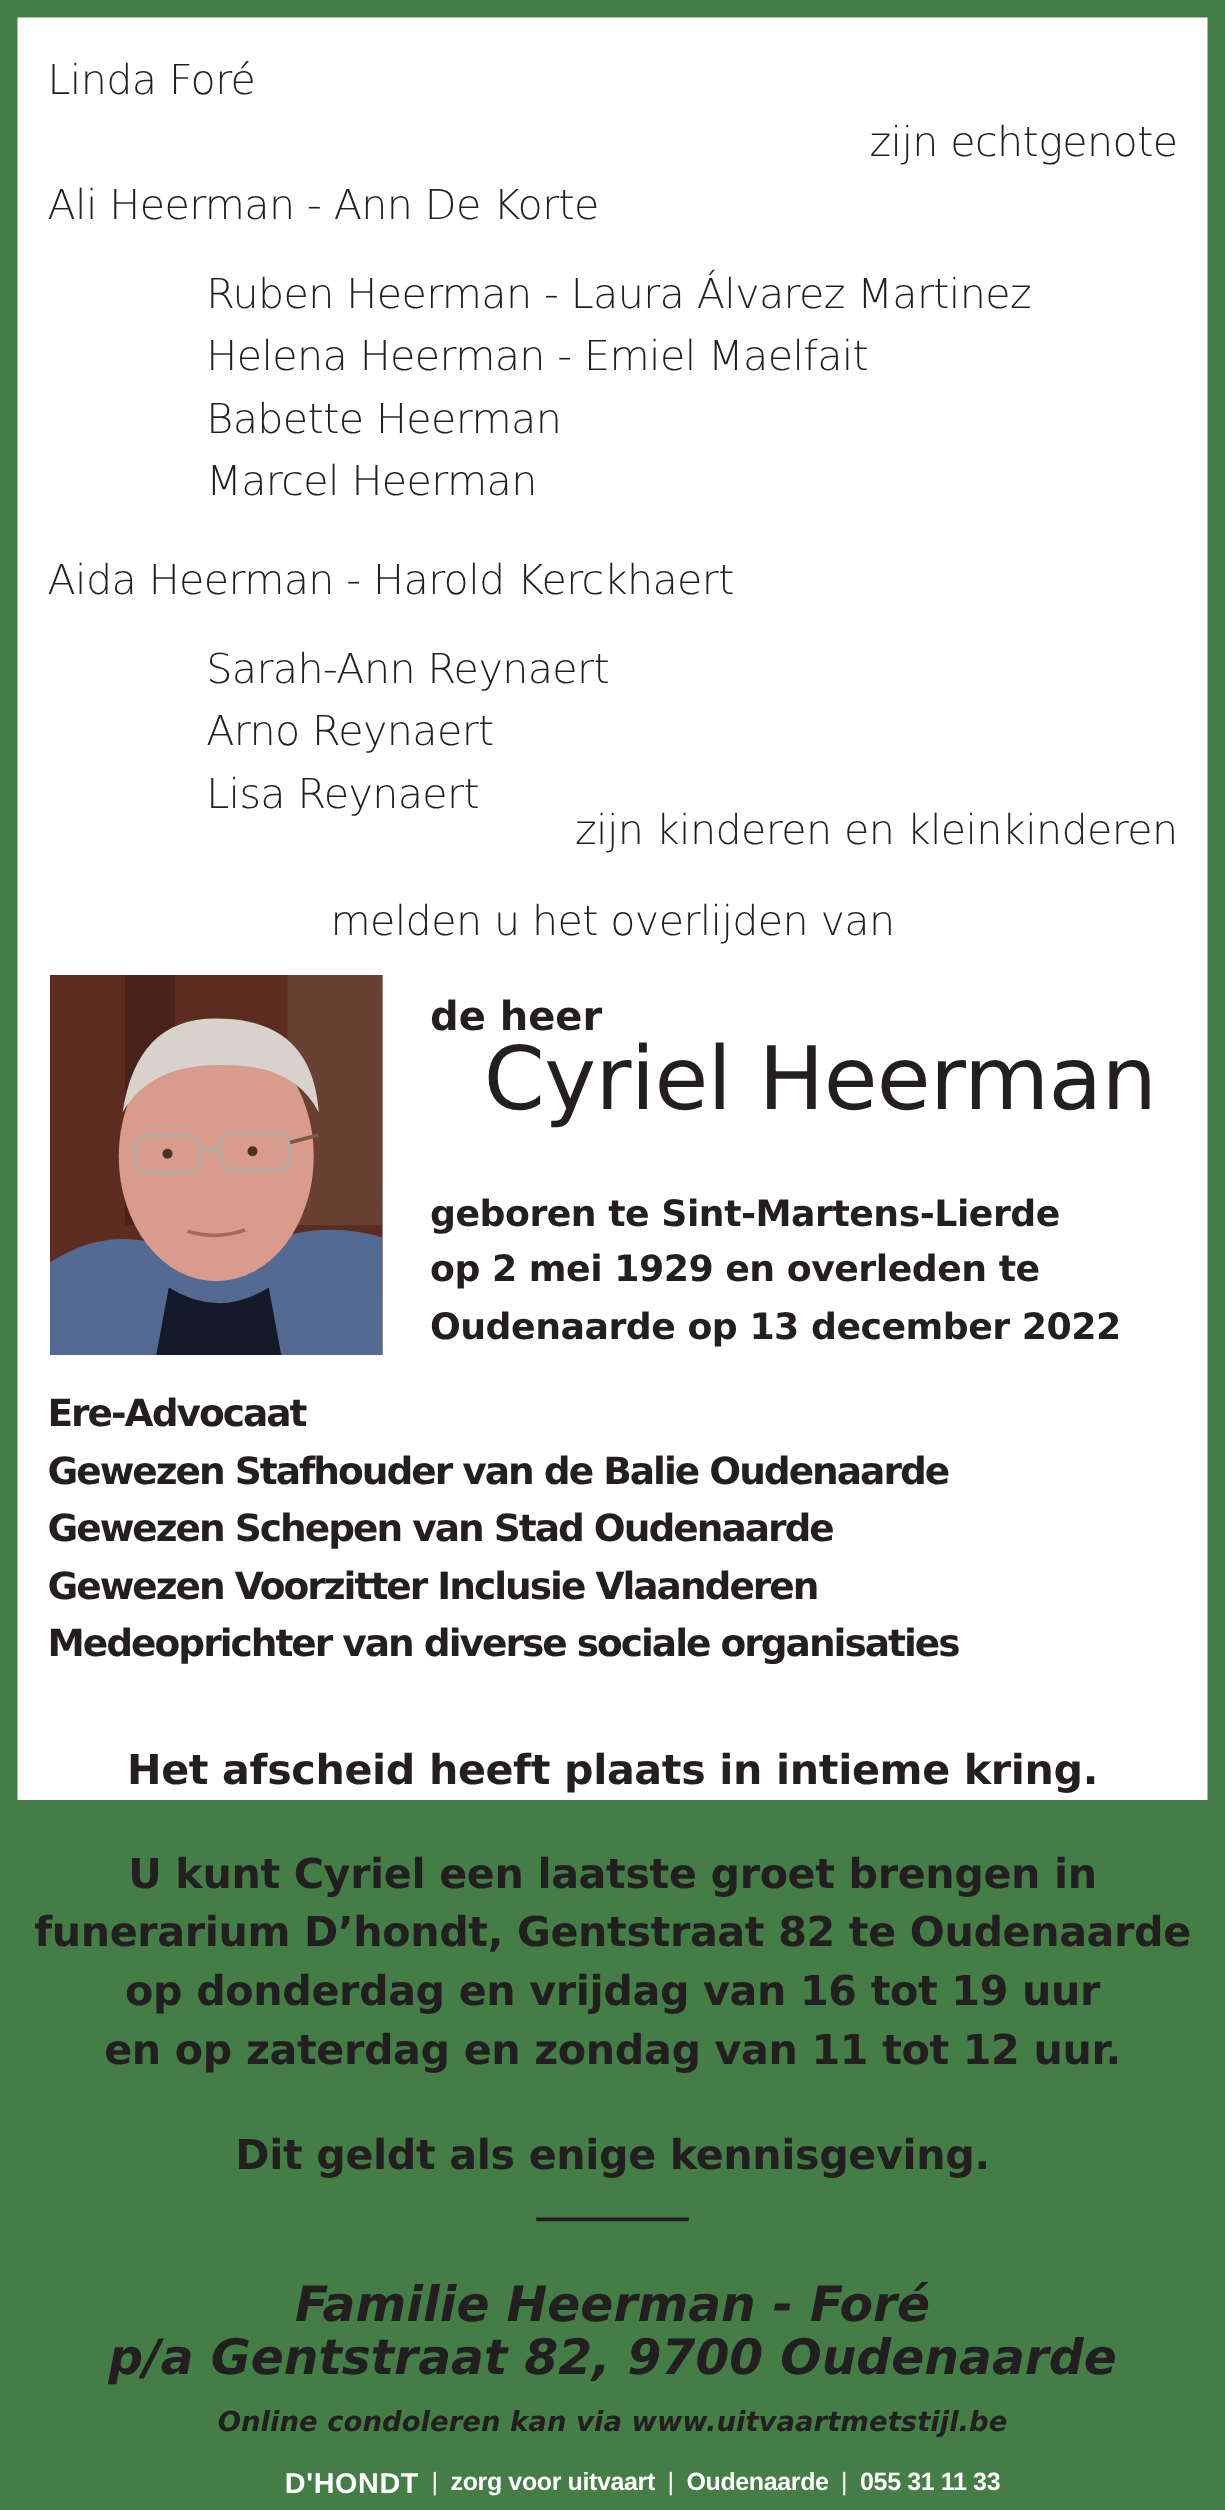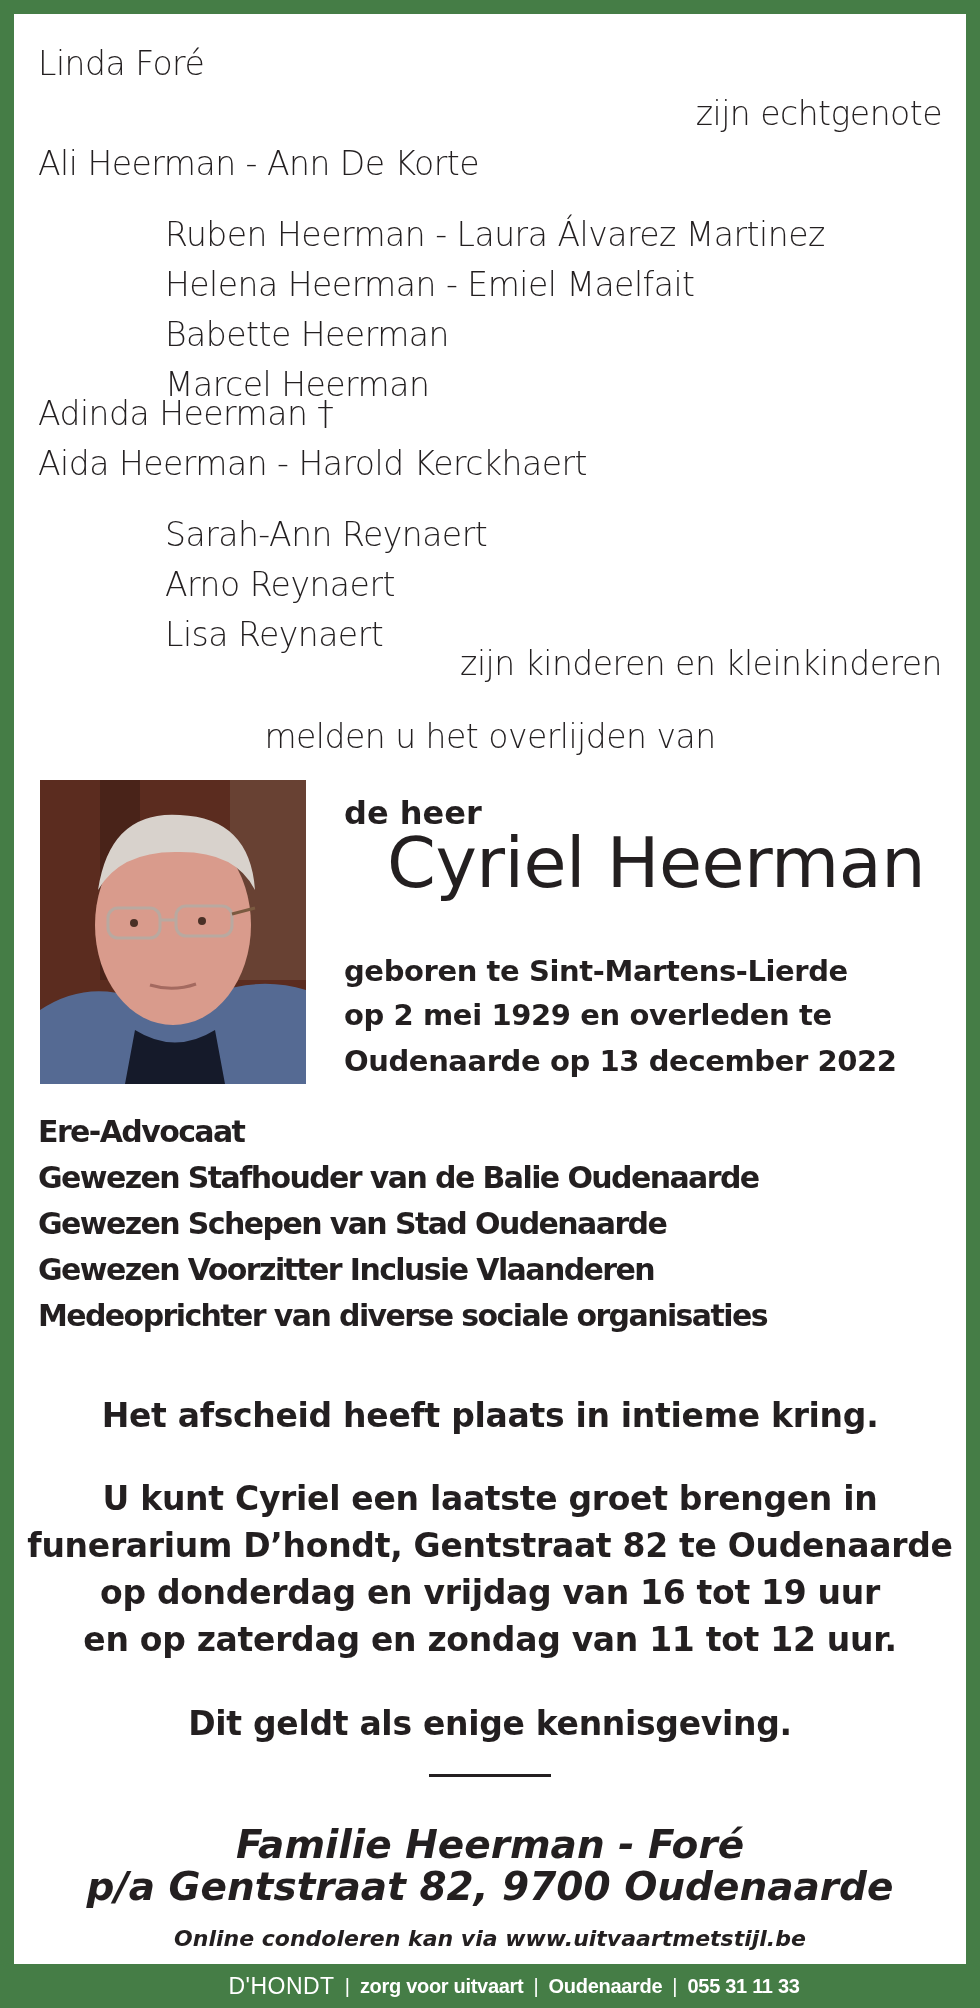--- a/index.html
+++ b/index.html
@@ -1,48 +1,47 @@
 <!DOCTYPE html>
 <html><head>
 <meta charset="utf-8">
 <style>
   html, body { margin:0; padding:0; }
   body { width:980px; height:2008px; background:#457d46; position:relative; overflow:hidden;
          font-family:"DejaVu Sans", "Liberation Sans", sans-serif; color:#231f20; }
-  .card { position:absolute; left:14px; top:14px; width:952px; height:1950px; background:#fff; }
+  .card { position:absolute; left:14px; top:14px; width:952px; height:1426px; background:#fff; }
   .abs { position:absolute; white-space:nowrap;font-weight:bold; }
   .fam { font-size:33px; letter-spacing:-0.5px; font-weight:300; }
   .indent { left:151px;margin-top:21px; }
   .left { left:24px; }
   .right { right:24px; text-align:right; }
   .center { left:0; right:0; text-align:center; }
   .photo { position:absolute; left:26px; top:766px; width:266px; height:304px; overflow:hidden;
            background:linear-gradient(180deg,#5a2a1c 0%,#6e3526 40%,#4a2a22 70%,#3c4a66 100%); }
   .bold-line { font-size:30px; font-weight:bold; letter-spacing:-1.6px; }
   .big { font-size:33px; letter-spacing:-0.3px; }
   .ital { font-style:italic; font-size:39px; }
   .footer { position:absolute; left:0; right:0; top:1964px; height:44px; display:flex; align-items:center;
             justify-content:center; color:#fff; font-family:"Liberation Sans", sans-serif; font-size:20px; }
-  .footer .logo { font-weight:normal; font-size:23px; letter-spacing:0.5px;margin-left:48px; }
+  .footer .logo { font-weight:bold; font-size:23px; letter-spacing:0.5px;margin-left:48px; }
   .footer .sep { margin:0 10px; font-weight:300; }
   .footer .seg { font-weight:bold; letter-spacing:-0.3px; }
 </style>
 </head>
 <body>
 
 <div class="card">
 
   <div class="abs fam left" style="top:30px">Linda Foré</div>
   <div class="abs fam right" style="top:80px">zijn echtgenote</div>
   <div class="abs fam left" style="top:130px">Ali Heerman - Ann De Korte</div>
   <div class="abs fam indent" style="top:180px">Ruben Heerman - Laura Álvarez Martinez</div>
   <div class="abs fam indent" style="top:230px">Helena Heerman - Emiel Maelfait</div>
   <div class="abs fam indent" style="top:280px">Babette Heerman</div>
   <div class="abs fam indent" style="top:330px">Marcel Heerman</div>
-  <div class="abs fam left" style="top:380px">Adinda Heerman †</div>
   <div class="abs fam left" style="top:430px">Aida Heerman - Harold Kerckhaert</div>
   <div class="abs fam indent" style="top:480px">Sarah-Ann Reynaert</div>
   <div class="abs fam indent" style="top:530px">Arno Reynaert</div>
   <div class="abs fam indent" style="top:580px">Lisa Reynaert</div>
   <div class="abs fam right" style="top:630px">zijn kinderen en kleinkinderen</div>
 
   <div class="abs fam center" style="top:703px">melden u het overlijden van</div>
 
   <div class="photo">
     <svg width="266" height="304" viewBox="0 0 266 304">

